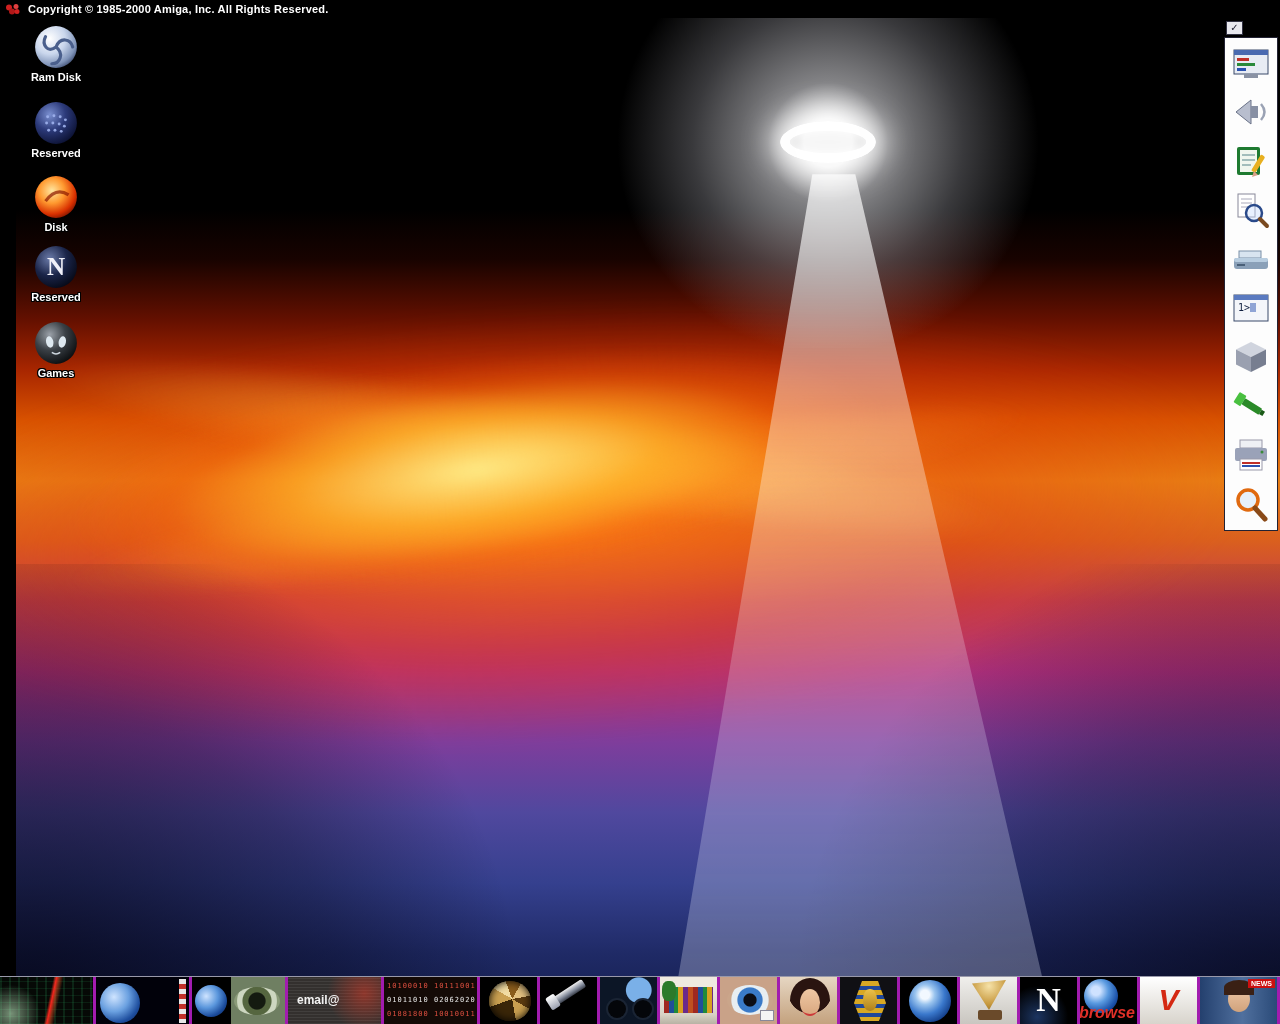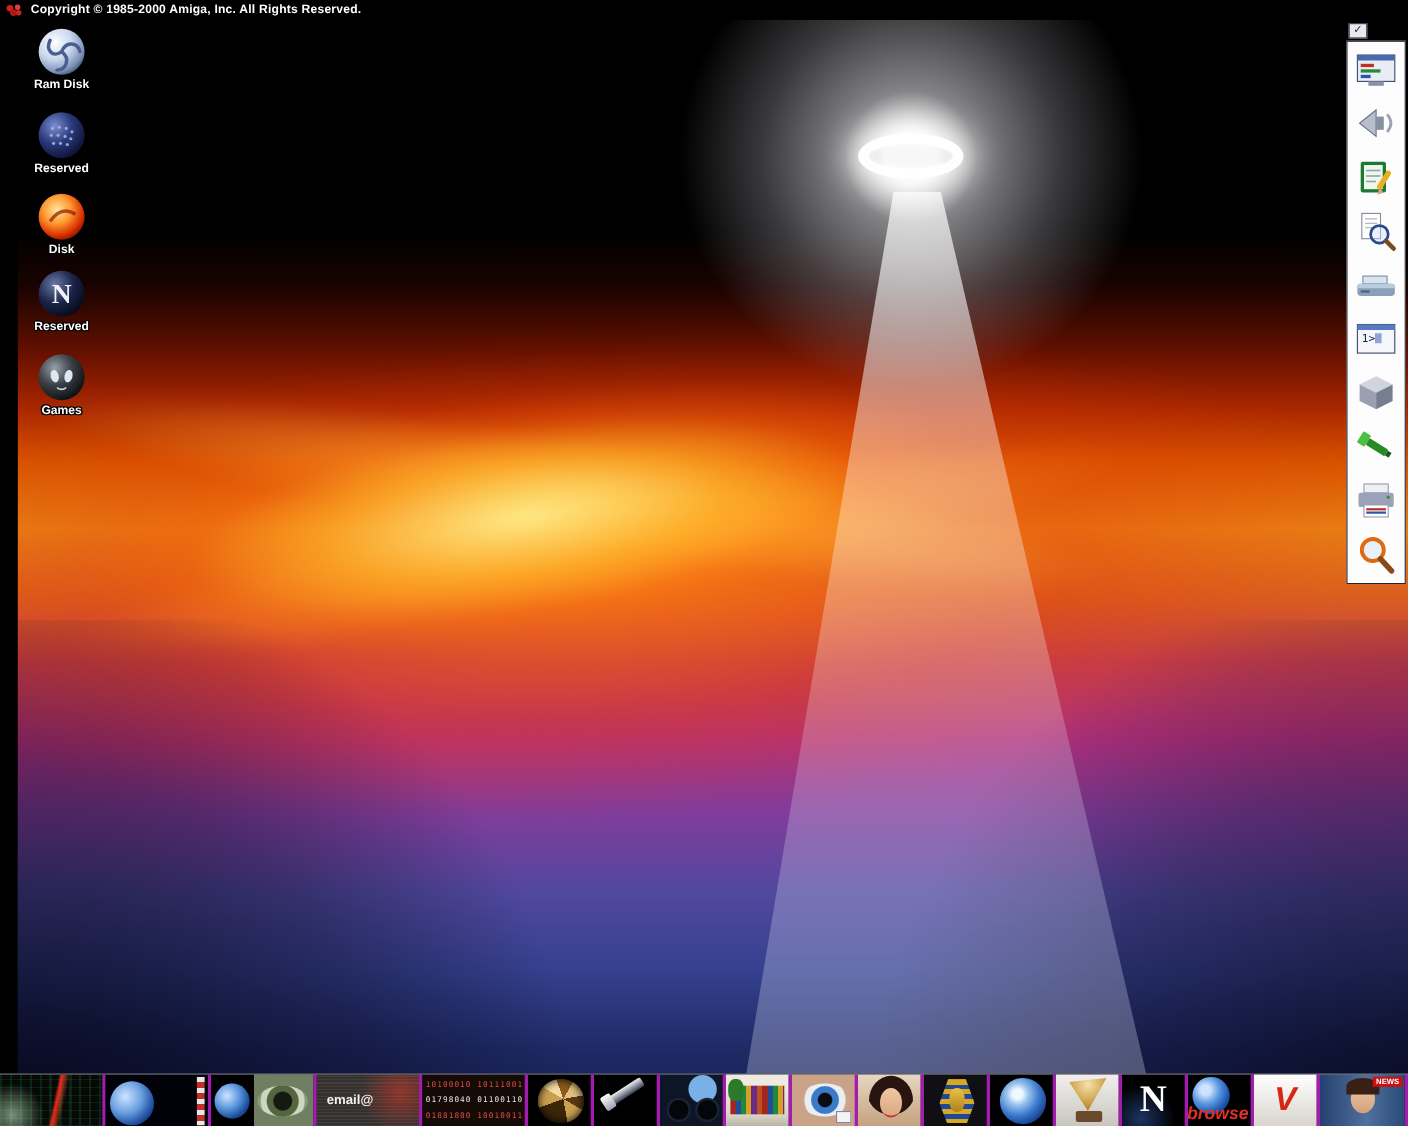--- a/index.html
+++ b/index.html
@@ -401,21 +401,21 @@
 
 <div class="bdock" id="bdock">
     <div class="tile t-circuit wide"></div>
     <div class="tile t-earthcode wide"></div>
     <div class="tile t-eartheye wide"></div>
     <div class="tile t-email wide">
       <span class="tile-label">email@</span>
     </div>
     <div class="tile t-binary wide">
       <span class="brow r0">10100010 10111001</span>
-      <span class="brow r1">01798040 01100110</span>
+      <span class="brow r1">01011010 02062020</span>
       <span class="brow r2">01881800 10010011</span>
     </div>
     <div class="tile t-shellfish"></div>
     <div class="tile t-flash"></div>
     <div class="tile t-binoc"></div>
     <div class="tile t-books"></div>
     <div class="tile t-eye"></div>
     <div class="tile t-woman"></div>
     <div class="tile t-pharaoh"></div>
     <div class="tile t-earth2"></div>

